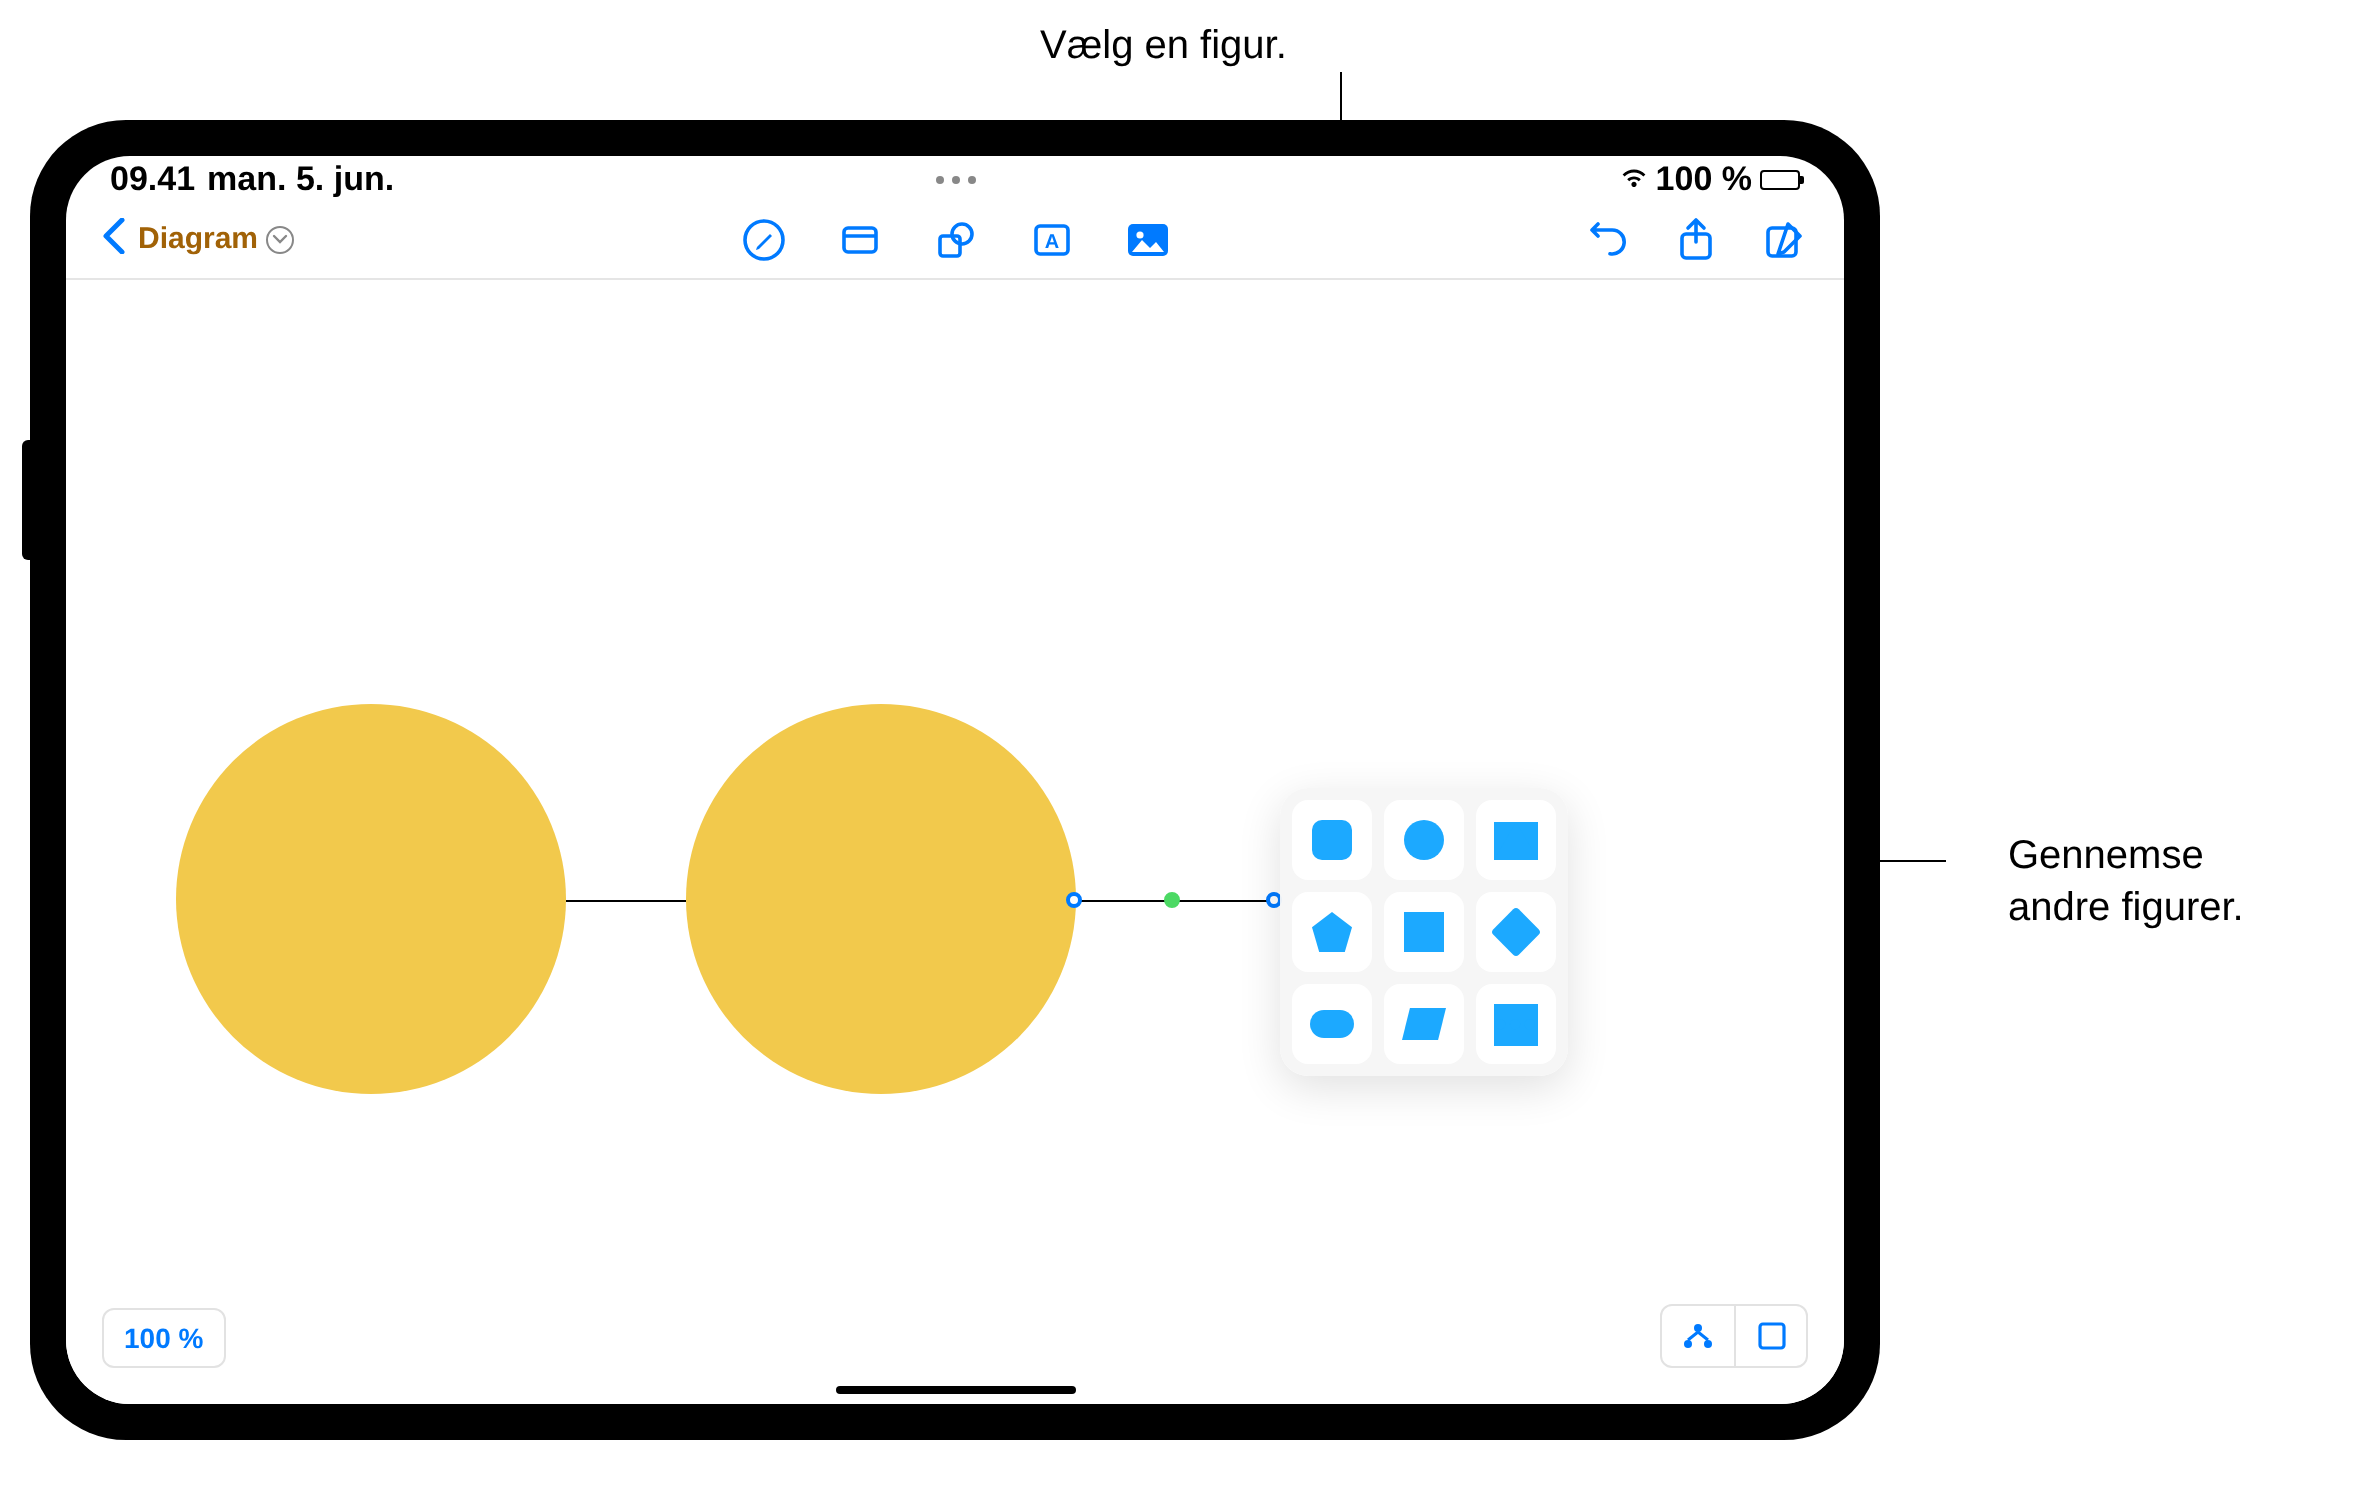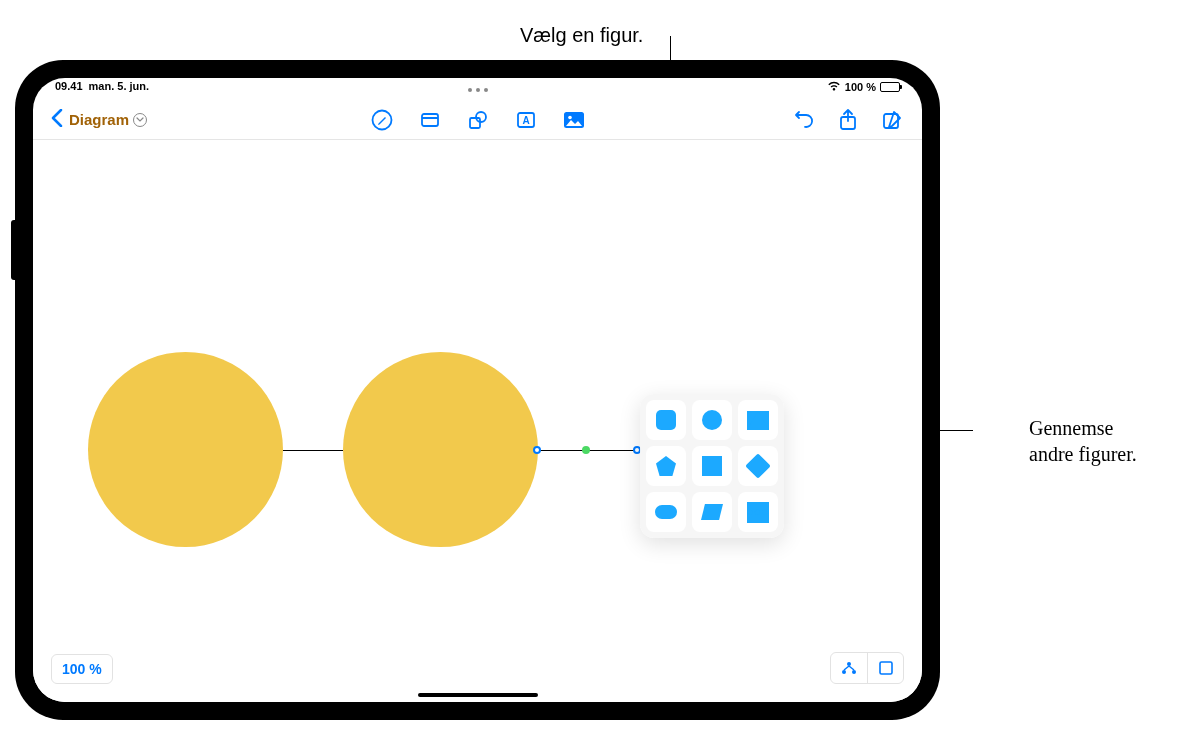--- a/index.html
+++ b/index.html
@@ -13,22 +13,22 @@
     overflow: hidden;
   }
 
   
   .callout {
     position: absolute;
     font-size: 20px;
     color: #000;
     line-height: 1.3;
   }
-  #callout-top { top: 22px; left: 520px; text-align: center; }
-  #callout-right { top: 415px; left: 1029px; font-family: Liberation Serif, serif; }
+  #callout-top { top: 10px; left: 520px; text-align: center; }
+  #callout-right { top: 415px; left: 1004px; }
 
   .callout-line-v {
     position: absolute;
     width: 1px;
     background: #000;
   }
   .callout-line-h {
     position: absolute;
     height: 1px;
     background: #000;
@@ -59,23 +59,23 @@
     background: #fff;
     border-radius: 32px;
     position: relative;
     overflow: hidden;
   }
 
   
   .statusbar {
     height: 22px;
     display: flex;
-    align-items: flex-start;
+    align-items: flex-end;
     justify-content: space-between;
-    font-size: 11px;
+    font-size: 17px;
     font-weight: 600;
     padding: 2px 22px 0 22px;
     color: #000;
   }
   .sb-left { display:flex; gap:6px; }
   .sb-right { display:flex; gap:4px; align-items:center; }
   .battery {
     width: 20px; height: 10px;
     border: 1px solid #000; border-radius: 2px;
     position: relative;

